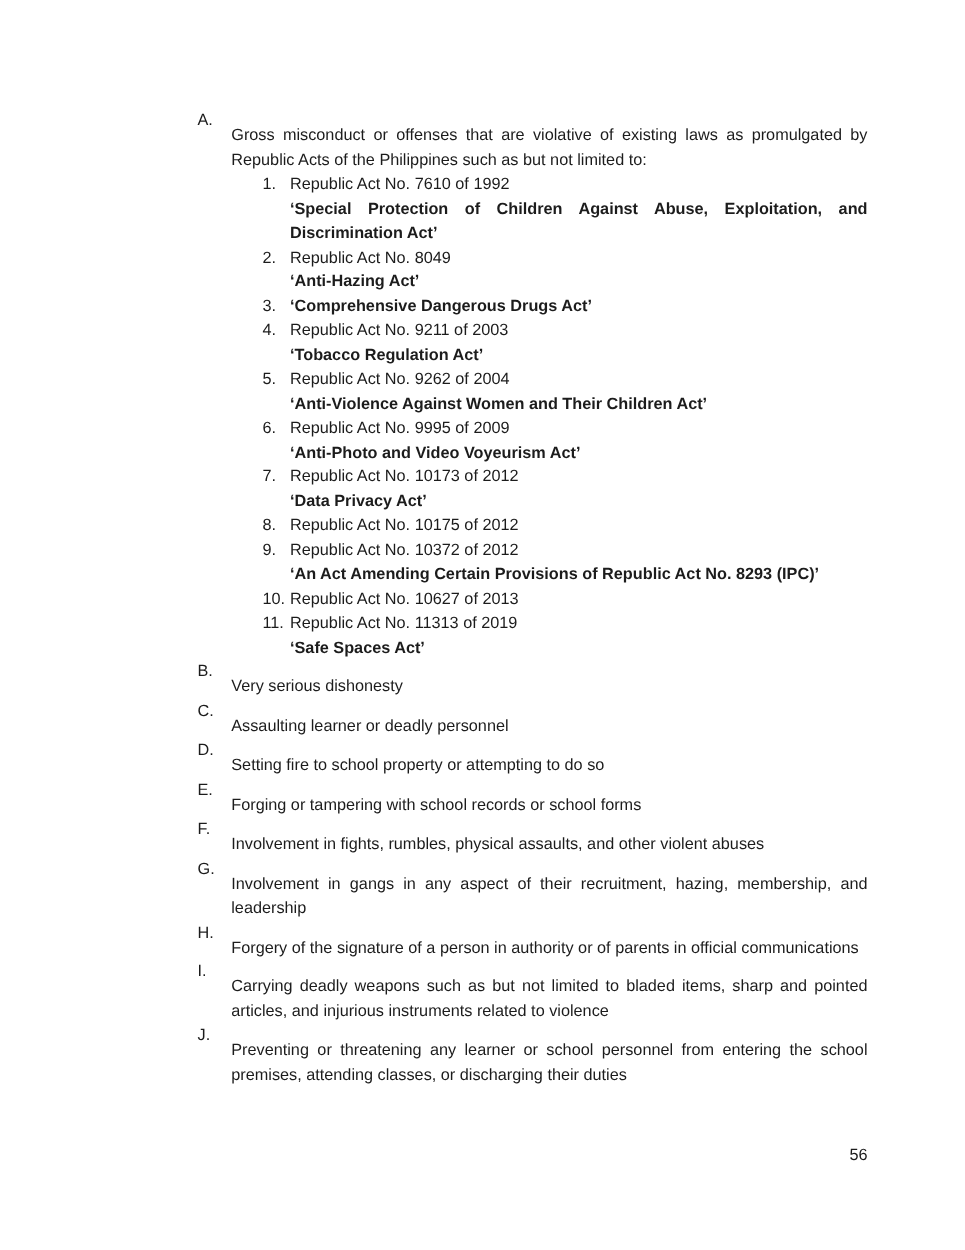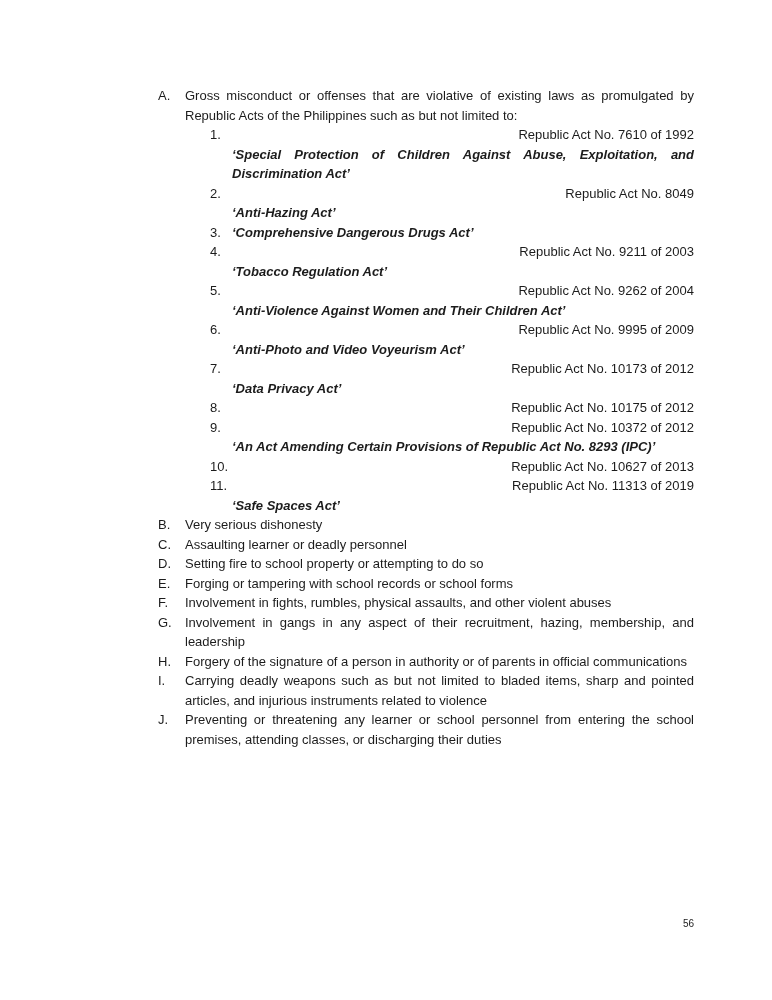--- a/index.html
+++ b/index.html
@@ -15,31 +15,31 @@
     overflow: hidden;
   }
   .content {
     position: absolute;
     left: 158px;
     top: 86px;
     width: 536px;
   }
   .row { display: flex; }
   .marker { flex: 0 0 27px; }
-  .body { flex: 1; text-align: justify; }
+  .body { flex: 1; text-align: justify; margin-top: 12px; }
   .subrow { display: flex; margin-left: 52px; }
   .submarker { flex: 0 0 22px; }
   .subbody { flex: 1; }
-  .acttitle { text-align: right; }
-  .actname { font-weight: bold; font-style: italic; text-align: justify; }
+  .acttitle { text-align: left; }
+  .actname { font-weight: bold; text-align: justify; }
   .pagenum {
     position: absolute;
     top: 914px;
     right: 78px;
-    font-size: 10px;
+    font-size: 13px;
   }
 </style>
 </head>
 <body>
 
 <div class="page">
   <div class="content">
 
     <div class="row">
       <span class="marker">A.</span>

